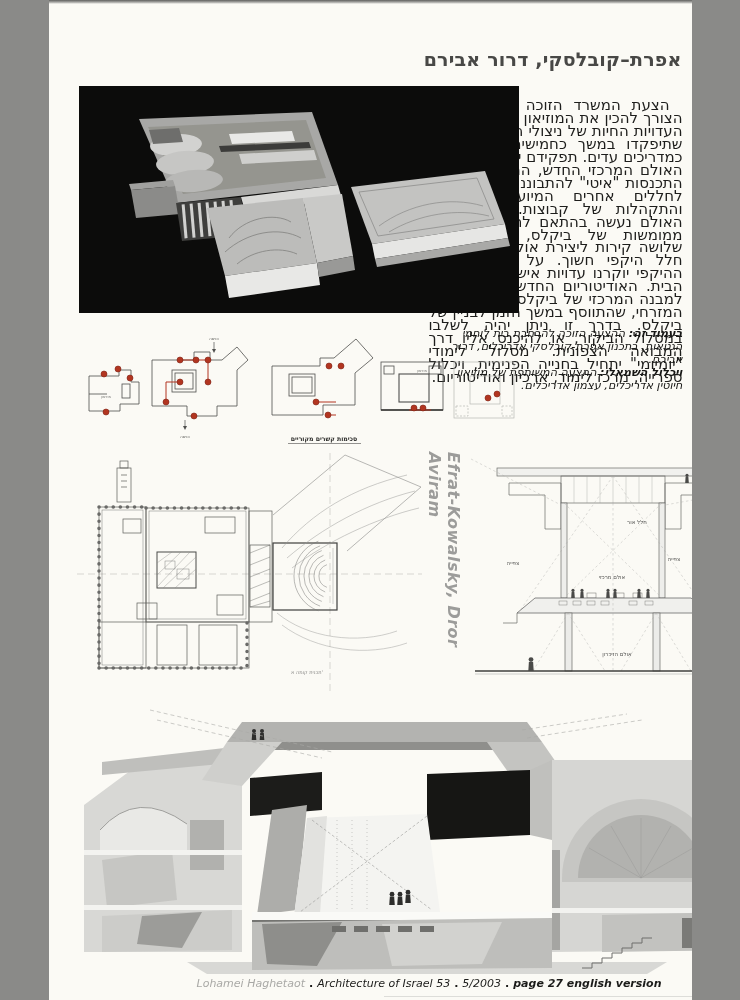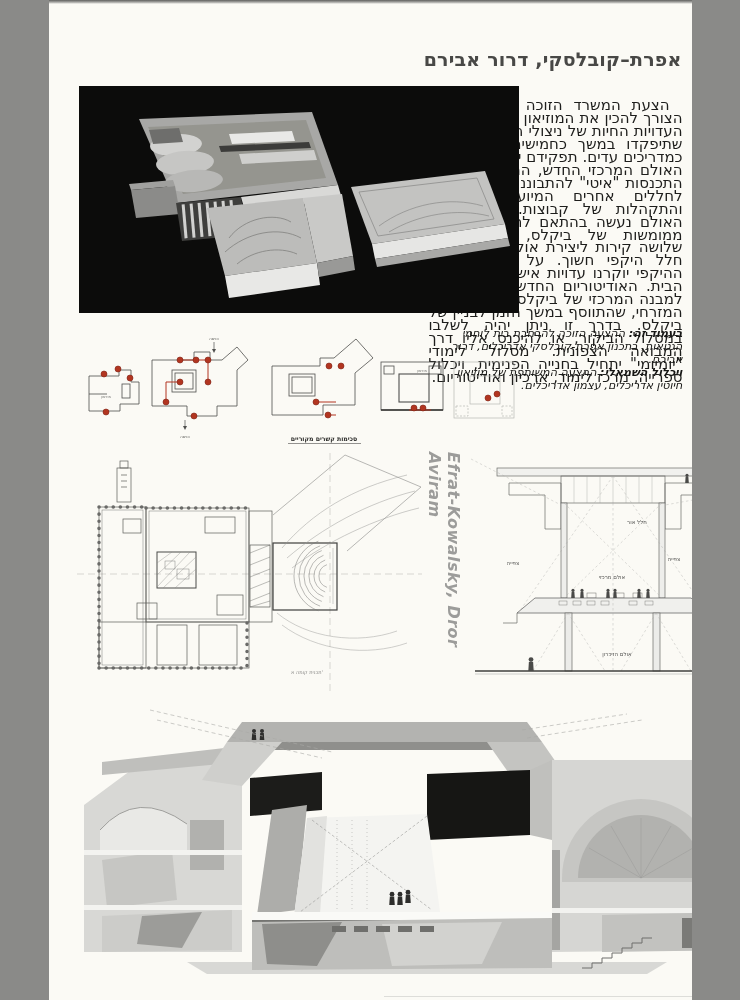--- a/index.html
+++ b/index.html
@@ -331,14 +331,17 @@
       <rect x="470" y="208" width="185" height="5" fill="#f2f2ef"></rect>
       <polygon points="520,215 655,212 655,250 520,252" fill="#c2c2bf"></polygon>
       <rect x="600" y="218" width="20" height="30" fill="#7a7a77"></rect>
       <path d="M500,268 h10 v-5 h10 v-5 h10 v-5 h10 v-5 h10 v-5 h10 v-5 h10" stroke="#6f6f6c" stroke-width="1" fill="none"></path>
     </g>
     <g stroke="#a9a9a6" stroke-width="0.6" stroke-dasharray="4,3" fill="none">
       <path d="M68,10 L250,52 M75,20 L240,58 M440,30 L545,14 M445,38 L560,20"></path>
     </g>
   </svg>
 
+  <div class="footer">
+    <span class="proj">Lohamei Haghetaot</span><span class="dot">.</span><span>Architecture of Israel 53</span><span class="dot">.</span><span>5/2003</span><span class="dot">.</span><span class="strong">page 27 english version</span>
+  </div>
   <div class="footer-rule"></div>
 </div>
 
 </body></html>

